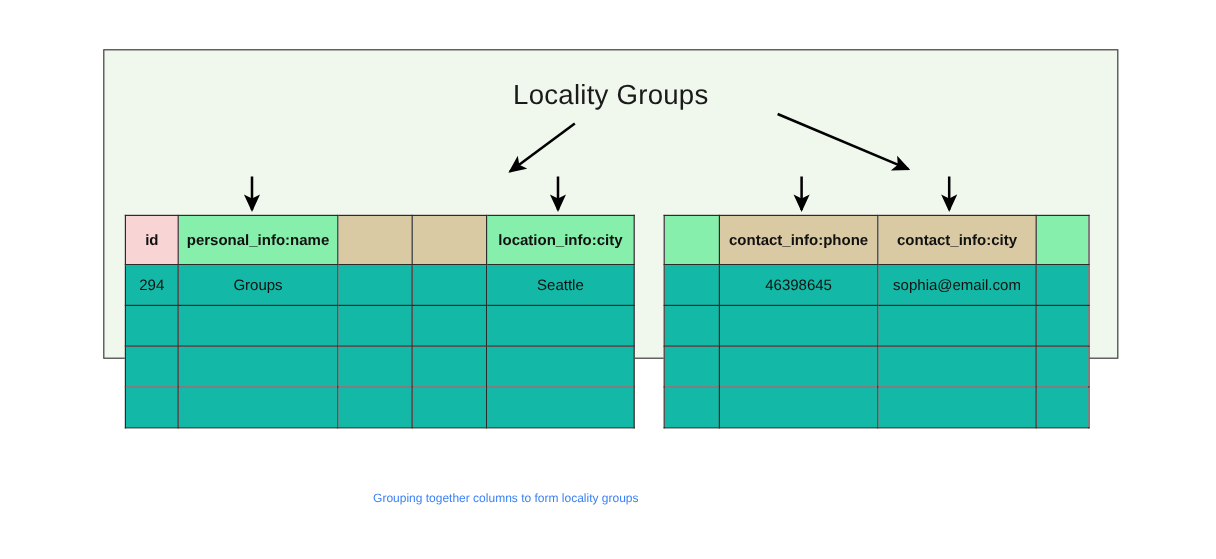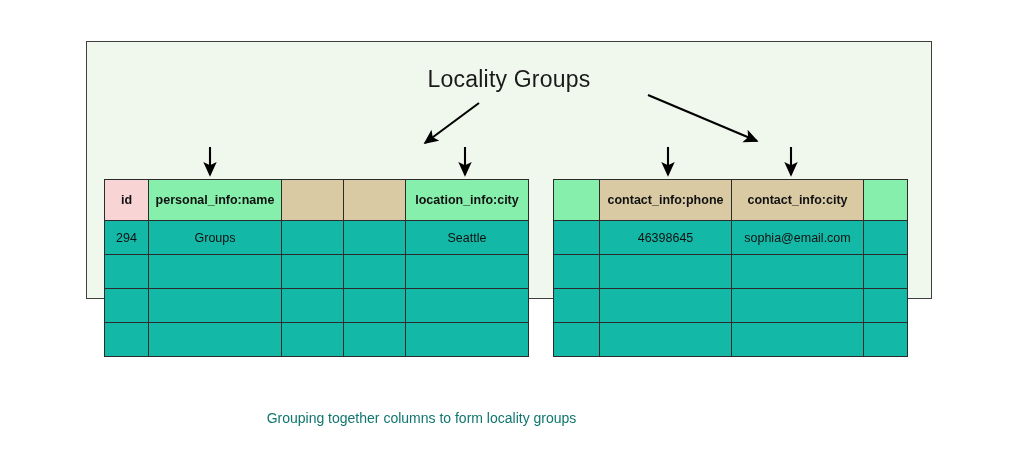--- a/index.html
+++ b/index.html
@@ -94,22 +94,22 @@
   #table-right .c-email { width: 132px; }
   #table-right .c-pad3  { width: 44px;  }
 
   
   #caption {
     position: absolute;
     left: 0;
     top: 410px;
     width: 843px;
     text-align: center;
-    font-size: 14px;
-    color: #0f766e;
+    font-size: 10px;
+    color: #3b82f6;
   }
 </style>
 </head>
 <body>
 
 <div id="diagram-panel">
 
   <div id="locality-title">Locality Groups</div>
 
   <svg id="arrow-layer" viewBox="0 0 846 339" width="846" height="339" xmlns="http://www.w3.org/2000/svg">

